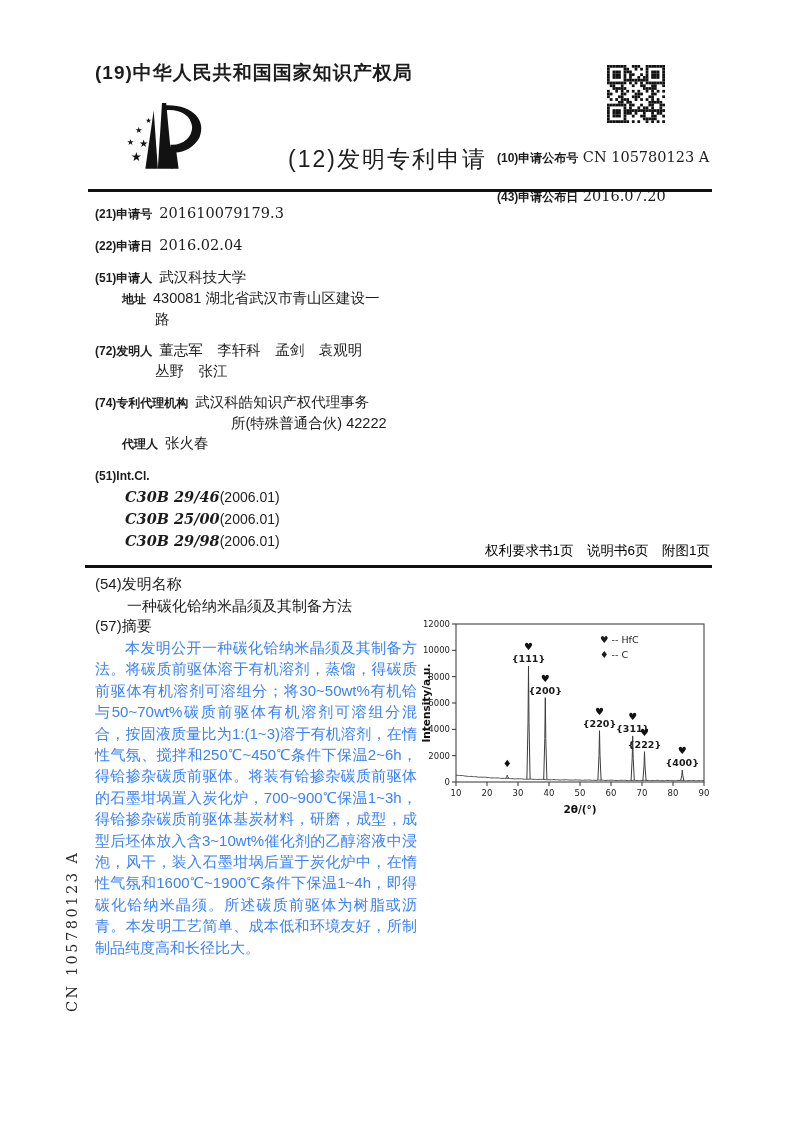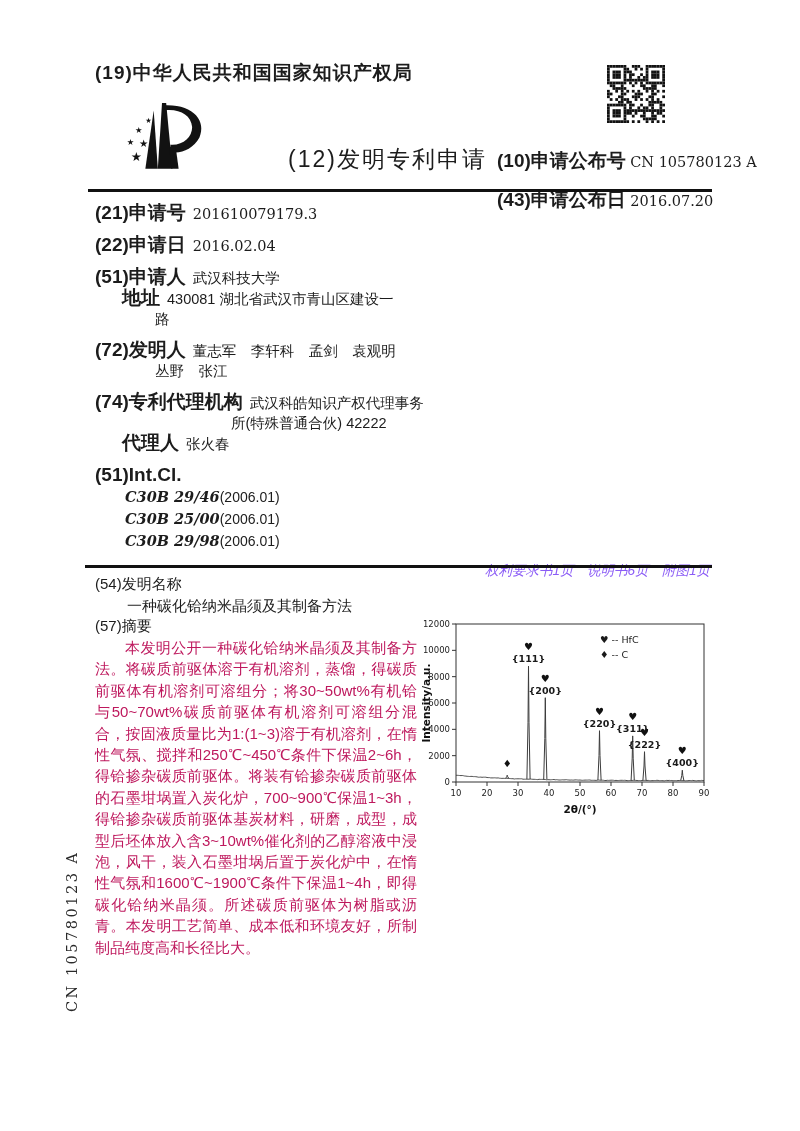--- a/index.html
+++ b/index.html
@@ -8,47 +8,47 @@
     background:#ffffff; color:#1c1c1c; overflow:hidden;
     font-family:"Liberation Sans", sans-serif;
   }
   .office{position:absolute;left:95px;top:60px;font-size:19px;font-weight:700;letter-spacing:1px;}
   .logo{position:absolute;left:110px;top:100px;width:104px;height:78px;}
   .doc-type{position:absolute;left:288px;top:106px;font-size:23px;font-weight:400;letter-spacing:2px;margin-top:38px;}
   .qr{position:absolute;left:607px;top:65px;width:58px;height:58px;}
   .pub-line{position:absolute;left:497px;white-space:nowrap;}
   .pub-num{top:148px;}
   .pub-date{top:187px;}
-  .lbl{font-weight:700;font-size:19px;}
+  .lbl{font-weight:700;font-size:12px;}
   .val{font-size:14.5px;}
   .num,.serif{font-family:"DejaVu Serif", serif;font-size:14.5px;}
   .rule{position:absolute;background:#111;}
   .rule-top{left:88px;top:189px;width:624px;height:3px;}
   .rule-mid{left:85px;top:565px;width:627px;height:2.5px;}
   .biblio{position:absolute;left:95px;top:203px;width:330px;}
   .row{line-height:20px;white-space:nowrap;}
   .row .lbl{margin-right:7px;}
   .mt{margin-top:11px;}
   .indent1{padding-left:27px;}
   .indent2{padding-left:60px;}
   .indent3{padding-left:60px;}
   .indent4{padding-left:136px;}
   .indentc{padding-left:30px;line-height:22px;}
   .cls{font-family:"DejaVu Serif", serif;font-style:italic;font-weight:700;font-size:14.5px;}
   .clsver{font-family:Liberation Sans, sans-serif;font-size:14px;}
   .intcl-lbl{font-family:"Liberation Sans", sans-serif;}
-  .pages-info{position:absolute;right:90px;top:562px;font-size:13.5px;color:#8b5cf6;font-style:italic;}
+  .pages-info{position:absolute;right:90px;top:542px;font-size:13.5px;color:#000000;}
   .sec-lbl{position:absolute;left:95px;font-size:15px;font-weight:400;}
   .lbl54{top:575px;}
   .inv-title{position:absolute;left:127px;top:597px;font-size:15px;}
   .lbl57{top:617px;}
   .abstract{
     position:absolute;left:95px;top:637px;width:322px;
     font-size:15px;line-height:21.4px;text-align:justify;text-indent:2em;
-    color:#be185d;
+    color:#3b82f6;
   }
   .xrd{position:absolute;left:420px;top:610px;margin:0;width:300px;height:212px;}
   .side-code{
     position:absolute;left:64px;top:1012px;
     transform:rotate(-90deg);transform-origin:0 0;
     font-family:"DejaVu Serif", serif;font-size:14.5px;letter-spacing:2.5px;color:#2a2a2a;
     white-space:nowrap;
   }
   
   .tick{font:8.5px "DejaVu Sans", sans-serif;fill:#222;}

